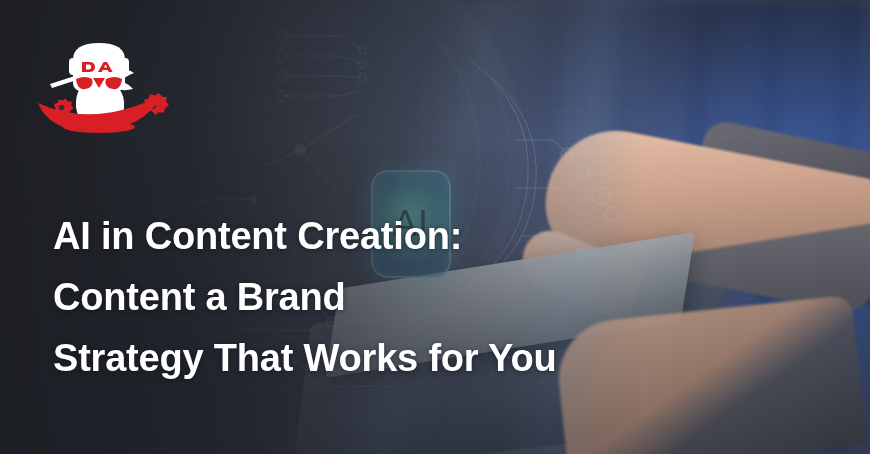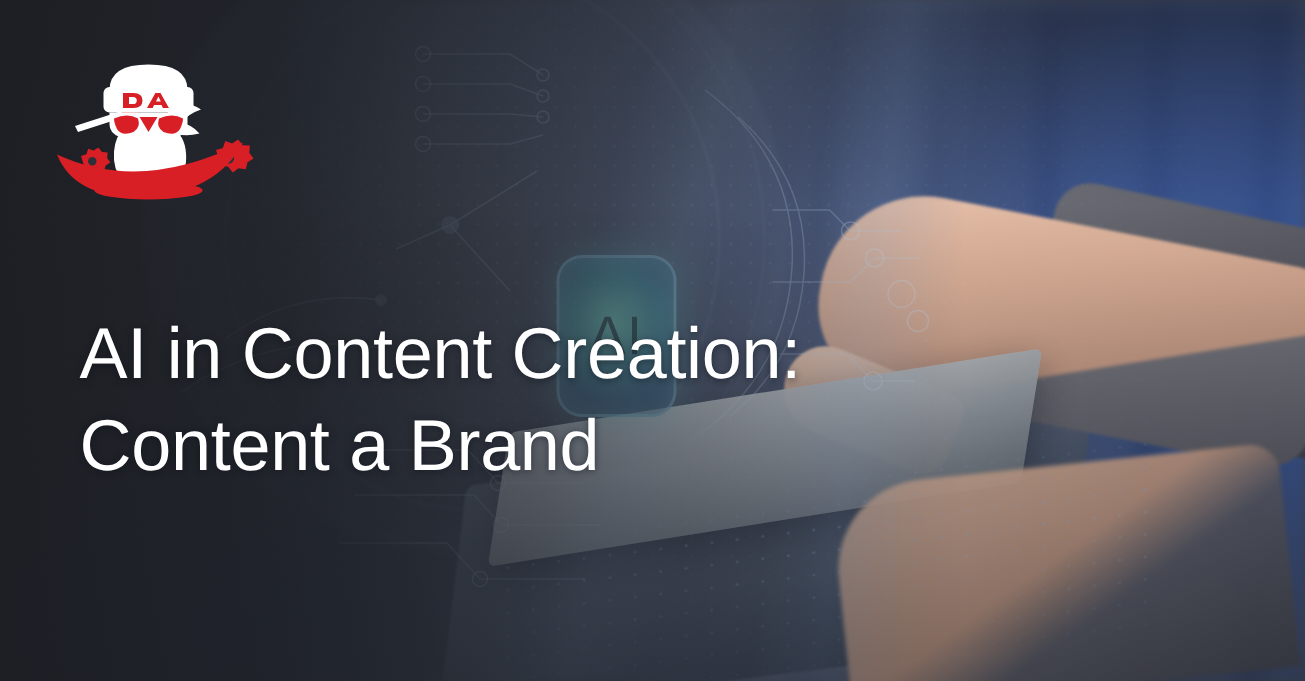--- a/index.html
+++ b/index.html
@@ -190,23 +190,23 @@
 
   
   .headline{
     position:absolute;
     left:53px; top:206px;
     width:640px;
   }
   .headline .line{
     display:block;
     color:#ffffff;
-    font-size:48px;
+    font-size:38px;
     line-height:61px;
-    font-weight:400;
+    font-weight:700;
     letter-spacing:-0.2px;
     text-shadow:0 1px 5px rgba(12,16,26,.55);
     white-space:nowrap;
   }
 </style>
 </head>
 <body>
 
 <div class="banner">
 
@@ -312,15 +312,16 @@
     </g>
 
     <path d="M14 77 q56 26 124 -8 q-18 34 -66 36 q-46 2 -58 -28 z" fill="#D81F26"></path>
 
     <ellipse cx="75" cy="101" rx="36" ry="6" fill="#D81F26"></ellipse>
   </svg>
 
   <div class="headline">
     <span class="line">AI in Content Creation:</span>
     <span class="line">Content a Brand</span>
+    <span class="line">Strategy That Works for You</span>
   </div>
 
 </div>
 
 </body></html>

